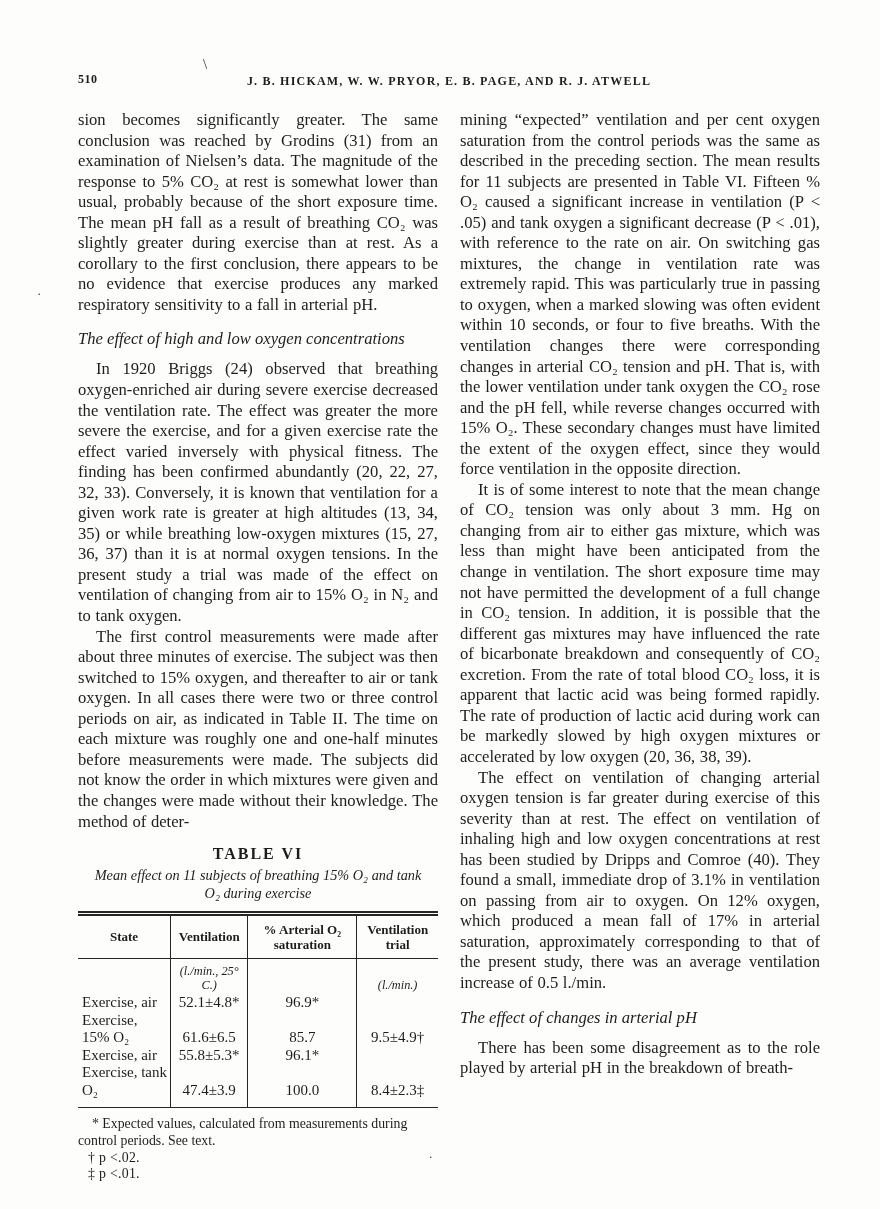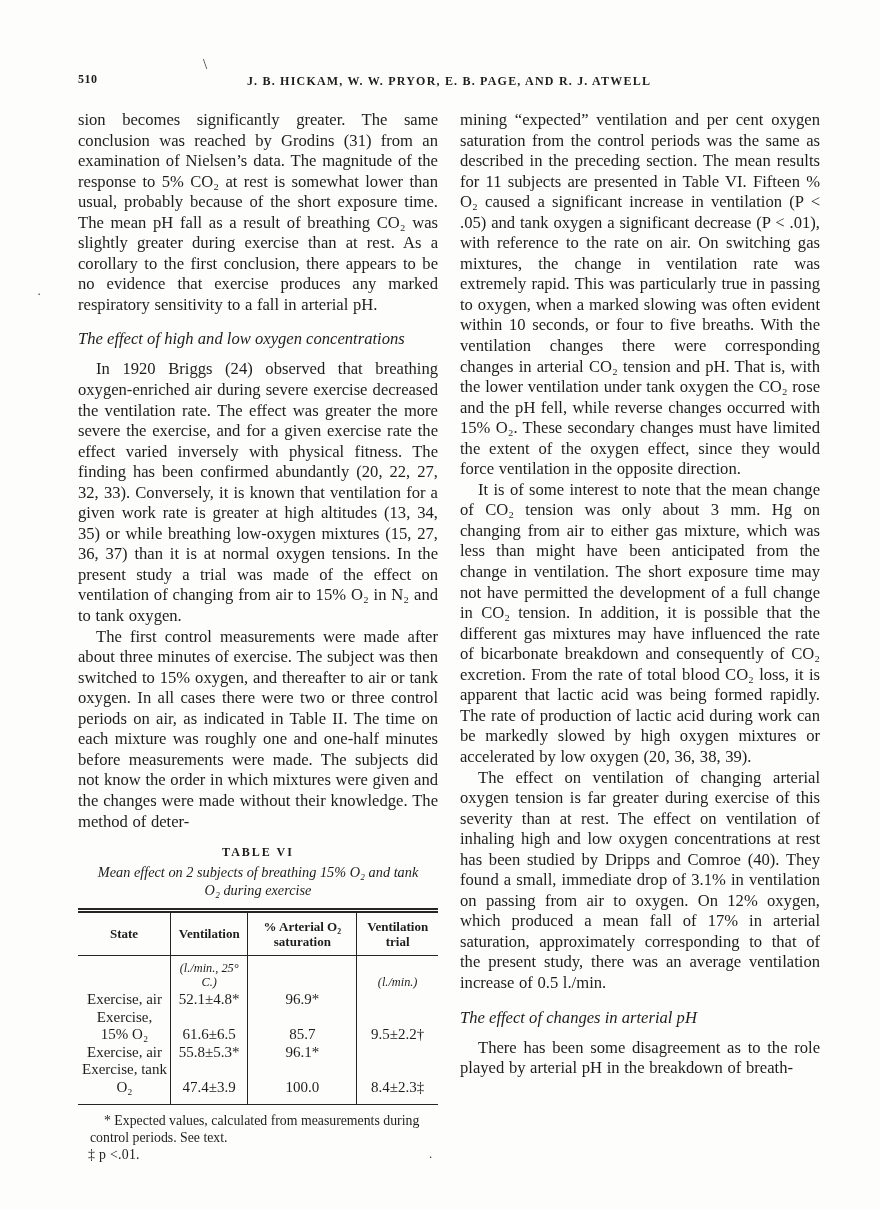--- a/index.html
+++ b/index.html
@@ -32,49 +32,49 @@
     word-spacing:0.5px;
   }
   .ind { text-indent:18px; }
   .sect {
     margin:14px 0 10px 0;
     font-size:16.6px; font-weight:normal; font-style:italic;
     line-height:20px;
   }
 
   .table-block { margin-top:13px; }
-  .tbl-label { text-align:center; font-size:12px; font-weight:bold; letter-spacing:2px; }
+  .tbl-label { text-align:center; font-size:16px; font-weight:bold; letter-spacing:2px; }
   .tbl-caption {
     text-align:center; font-style:italic;
     font-size:14.3px; line-height:17.5px;
     max-width:330px; margin:4px auto 0 auto;
   }
   table.tbl {
     width:100%; border-collapse:collapse;
     margin-top:9px;
     border-top:5px double #262523;
     border-bottom:1.5px solid #262523;
   }
   .tbl th {
     font-size:13px; font-weight:bold; line-height:14.5px;
     text-align:center; vertical-align:middle;
     padding:7px 2px 6px 2px;
     border-bottom:1.5px solid #262523;
   }
   .tbl th:nth-child(n+2), .tbl td:nth-child(n+2) { border-left:1.3px solid #262523; }
   .tbl td { font-size:15px; line-height:17.5px; padding:0 3px; vertical-align:bottom; }
-  .tbl td.state { text-align:center; padding-left:4px; }
+  .tbl td.state { text-align:left; padding-left:4px; }
   .tbl td.num { text-align:center; }
   .tbl tr.units td { font-size:12.3px; font-style:italic; padding-top:5px; line-height:14px; }
   .tbl tr.first-data td { padding-top:2px; }
   .tbl tr.last-data td { padding-bottom:8px; }
 
   .footnotes { margin-top:8px; }
   .fn { margin:0; font-size:13.8px; line-height:16.8px; text-align:left; }
-  .fn-first { text-indent:14px;margin-left:12px; }
+  .fn-first { text-indent:14px; }
   .fn-dag { padding-left:10px; letter-spacing:0.3px; }
 </style>
 </head>
 <body>
 
 <div class="page">
 
   <span class="artifact a1">\</span>
   <span class="artifact a2">·</span>
   <span class="artifact a3">.</span>
@@ -87,21 +87,21 @@
   <div class="cols">
 
     <div class="col">
       <p class="body-p">sion becomes significantly greater.  The same conclusion was reached by Grodins (31) from an examination of Nielsen’s data.  The magnitude of the response to 5% CO₂ at rest is somewhat lower than usual, probably because of the short exposure time.  The mean pH fall as a result of breathing CO₂ was slightly greater during exercise than at rest.  As a corollary to the first conclusion, there appears to be no evidence that exercise produces any marked respiratory sensitivity to a fall in arterial pH.</p>
       <h3 class="sect">The effect of high and low oxygen concentrations</h3>
       <p class="body-p ind">In 1920 Briggs (24) observed that breathing oxygen-enriched air during severe exercise decreased the ventilation rate.  The effect was greater the more severe the exercise, and for a given exercise rate the effect varied inversely with physical fitness.  The finding has been confirmed abundantly (20, 22, 27, 32, 33).  Conversely, it is known that ventilation for a given work rate is greater at high altitudes (13, 34, 35) or while breathing low-oxygen mixtures (15, 27, 36, 37) than it is at normal oxygen tensions.  In the present study a trial was made of the effect on ventilation of changing from air to 15% O₂ in N₂ and to tank oxygen.</p>
       <p class="body-p ind">The first control measurements were made after about three minutes of exercise.  The subject was then switched to 15% oxygen, and thereafter to air or tank oxygen.  In all cases there were two or three control periods on air, as indicated in Table II.  The time on each mixture was roughly one and one-half minutes before measurements were made.  The subjects did not know the order in which mixtures were given and the changes were made without their knowledge.  The method of deter-</p>
 
       <div class="table-block">
         <div class="tbl-label">TABLE VI</div>
-        <div class="tbl-caption">Mean effect on 2 subjects of breathing 15% O₂ and tank O₂ during exercise</div>
+        <div class="tbl-caption">Mean effect on 11 subjects of breathing 15% O₂ and tank O₂ during exercise</div>
 
         <table class="tbl">
           <thead>
             <tr>
               <th>State</th>
               <th>Ventilation</th>
               <th>% Arterial O₂ saturation</th>
               <th>Ventilation trial</th>
             </tr>
           </thead>
@@ -115,39 +115,40 @@
             <tr class="first-data">
               <td class="state">Exercise, air</td>
               <td class="num">52.1±4.8*</td>
               <td class="num">96.9*</td>
               <td class="num"></td>
             </tr>
             <tr>
               <td class="state">Exercise, 15% O₂</td>
               <td class="num">61.6±6.5</td>
               <td class="num">85.7</td>
-              <td class="num">9.5±2.2†</td>
+              <td class="num">9.5±4.9†</td>
             </tr>
             <tr>
               <td class="state">Exercise, air</td>
               <td class="num">55.8±5.3*</td>
               <td class="num">96.1*</td>
               <td class="num"></td>
             </tr>
             <tr class="last-data">
               <td class="state">Exercise, tank O₂</td>
               <td class="num">47.4±3.9</td>
               <td class="num">100.0</td>
               <td class="num">8.4±2.3‡</td>
             </tr>
           </tbody>
         </table>
 
         <div class="footnotes">
           <p class="fn fn-first">* Expected values, calculated from measurements during control periods.  See text.</p>
+          <p class="fn fn-dag">† p &lt;.02.</p>
           <p class="fn fn-dag">‡ p &lt;.01.</p>
         </div>
       </div>
     </div>
 
     <div class="col">
       <p class="body-p">mining “expected” ventilation and per cent oxygen saturation from the control periods was the same as described in the preceding section.  The mean results for 11 subjects are presented in Table VI.  Fifteen % O₂ caused a significant increase in ventilation (P &lt; .05) and tank oxygen a significant decrease (P &lt; .01), with reference to the rate on air.  On switching gas mixtures, the change in ventilation rate was extremely rapid.  This was particularly true in passing to oxygen, when a marked slowing was often evident within 10 seconds, or four to five breaths.  With the ventilation changes there were corresponding changes in arterial CO₂ tension and pH.  That is, with the lower ventilation under tank oxygen the CO₂ rose and the pH fell, while reverse changes occurred with 15% O₂.  These secondary changes must have limited the extent of the oxygen effect, since they would force ventilation in the opposite direction.</p>
       <p class="body-p ind">It is of some interest to note that the mean change of CO₂ tension was only about 3 mm. Hg on changing from air to either gas mixture, which was less than might have been anticipated from the change in ventilation.  The short exposure time may not have permitted the development of a full change in CO₂ tension.  In addition, it is possible that the different gas mixtures may have influenced the rate of bicarbonate breakdown and consequently of CO₂ excretion.  From the rate of total blood CO₂ loss, it is apparent that lactic acid was being formed rapidly.  The rate of production of lactic acid during work can be markedly slowed by high oxygen mixtures or accelerated by low oxygen (20, 36, 38, 39).</p>
       <p class="body-p ind">The effect on ventilation of changing arterial oxygen tension is far greater during exercise of this severity than at rest.  The effect on ventilation of inhaling high and low oxygen concentrations at rest has been studied by Dripps and Comroe (40).  They found a small, immediate drop of 3.1% in ventilation on passing from air to oxygen.  On 12% oxygen, which produced a mean fall of 17% in arterial saturation, approximately corresponding to that of the present study, there was an average ventilation increase of 0.5 l./min.</p>
       <h3 class="sect">The effect of changes in arterial pH</h3>

